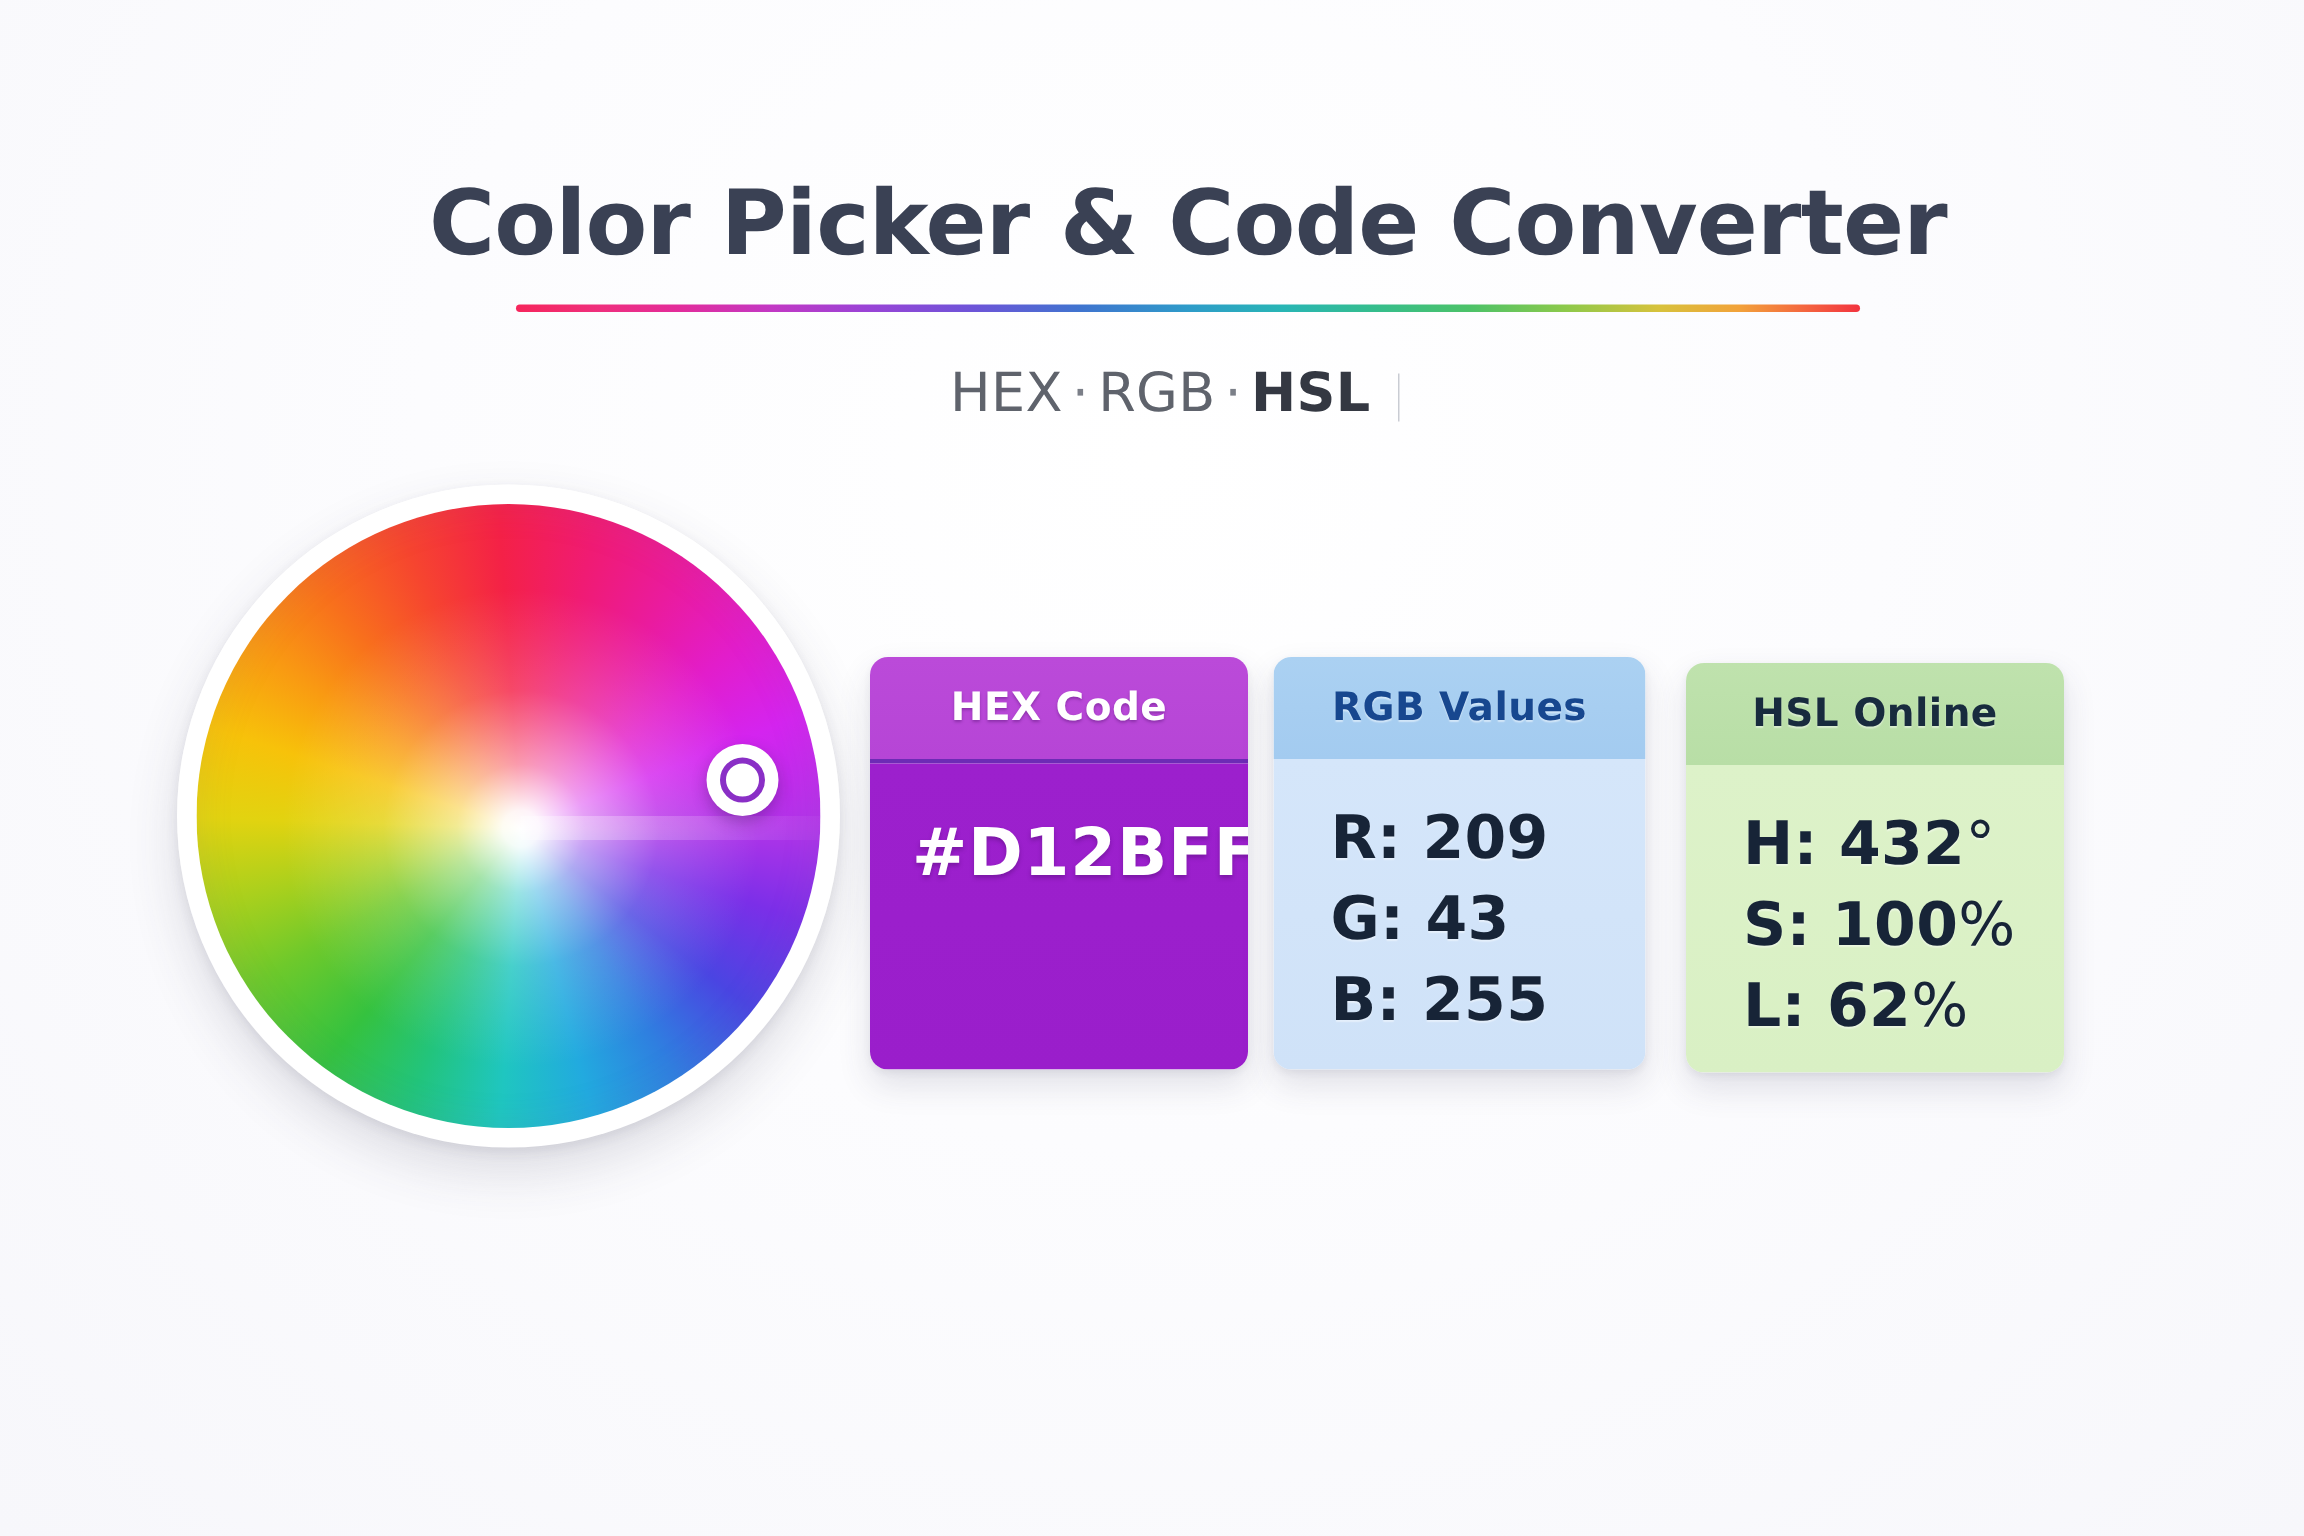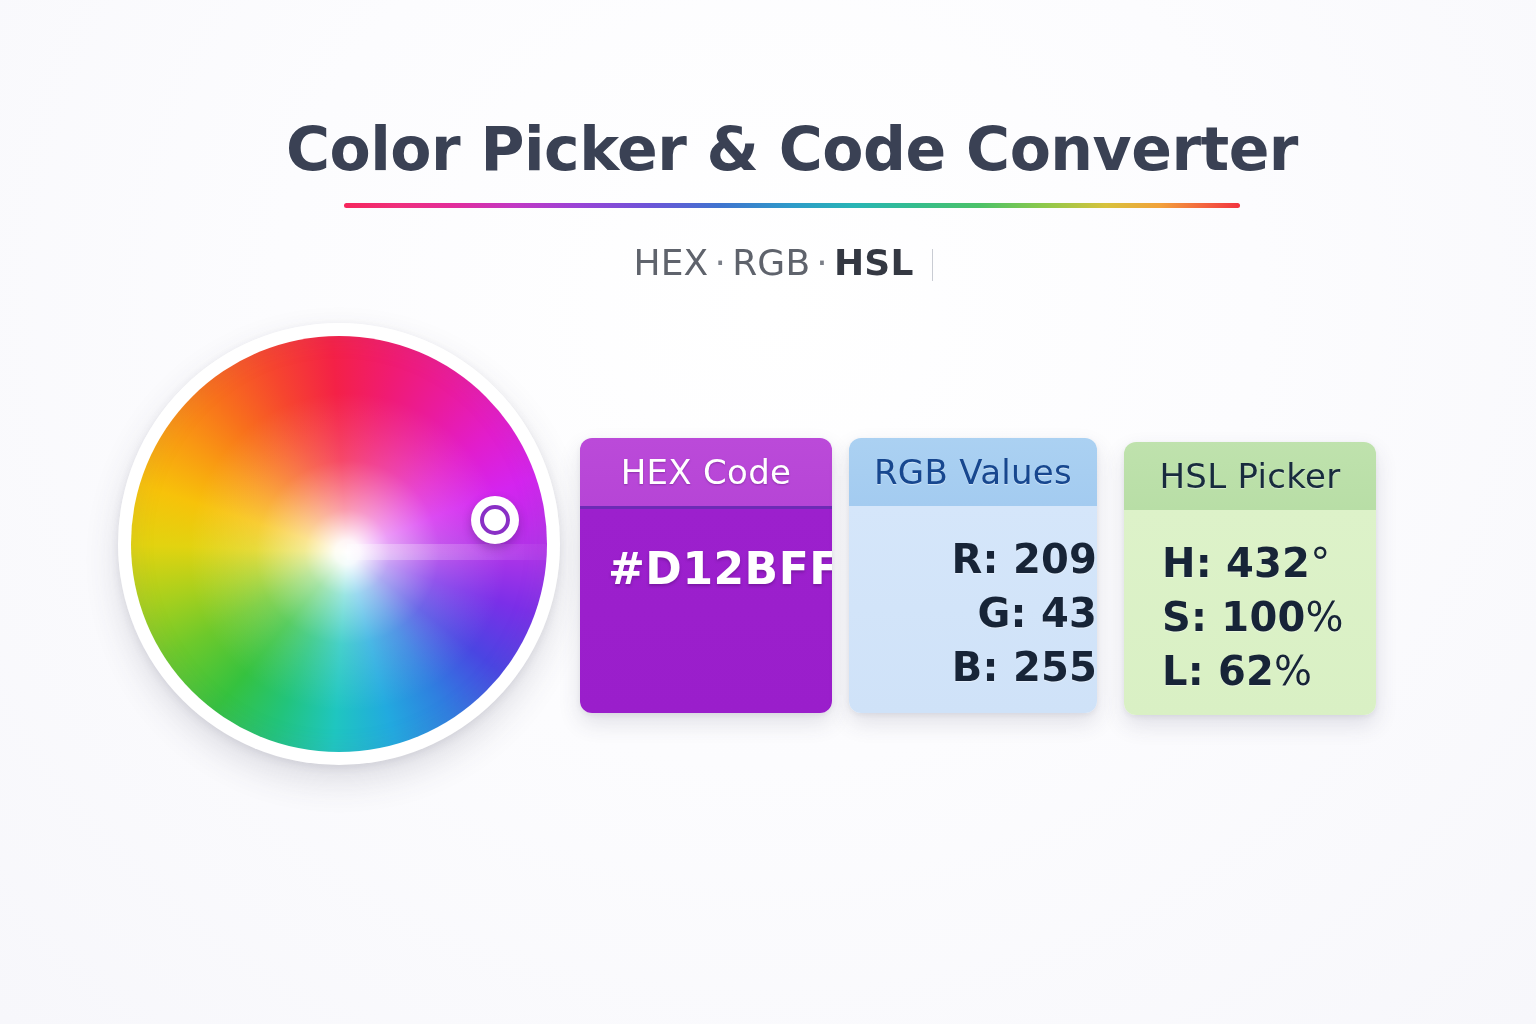--- a/index.html
+++ b/index.html
@@ -140,21 +140,21 @@
   
   .card{
     position:absolute;
     border-radius:12px;
     overflow:hidden;
     box-shadow:0 10px 22px rgba(60,60,90,.14), 0 2px 5px rgba(60,60,90,.08);
   }
   .card-head{
     height:68px;
     display:flex;align-items:center;justify-content:center;
-    font-size:34px;font-weight:400;letter-spacing:.3px;
+    font-size:26px;font-weight:700;letter-spacing:.3px;
   }
   .card-body{
     display:flex;flex-direction:column;justify-content:flex-start;
     padding:26px 0 0 38px;
     box-sizing:border-box;
   }
   .val-line{
     font-size:40px;font-weight:700;letter-spacing:.2px;line-height:1.35;
     white-space:nowrap;
   }
@@ -181,21 +181,20 @@
   
   #card-rgb{left:849px;top:438px;width:248px;height:275px;}
   #card-rgb .card-head{
     background:linear-gradient(180deg,#abd1f2 0%,#a3cbf0 100%);
     color:#17478f;
     text-shadow:0 1px 1px rgba(255,255,255,.5);
   }
   #card-rgb .card-body{
     background:linear-gradient(180deg,#d5e6fa 0%,#cfe2f8 100%);
     height:calc(100% - 68px);
-    text-align:right;
   }
   #card-rgb .val-line{color:#172437;text-shadow:0 1px 1px rgba(255,255,255,.45);}
 
   
   #card-hsl{left:1124px;top:442px;width:252px;height:273px;}
   #card-hsl .card-head{
     background:linear-gradient(180deg,#bfe2ad 0%,#b8dea6 100%);
     color:#182b3e;
     text-shadow:0 1px 1px rgba(255,255,255,.45);
   }
@@ -252,21 +251,21 @@
         <span>43</span>
       </div>
       <div class="val-line">
         <span>B:</span>
         <span>255</span>
       </div>
     </div>
   </div>
 
   <div class="card" id="card-hsl">
-    <div class="card-head">HSL Picker</div>
+    <div class="card-head">HSL Online</div>
     <div class="card-body">
       <div class="val-line">
         <span>H:</span>
         <span>432</span><span class="unit">°</span>
       </div>
       <div class="val-line">
         <span>S:</span>
         <span>100</span><span class="unit">%</span>
       </div>
       <div class="val-line">

